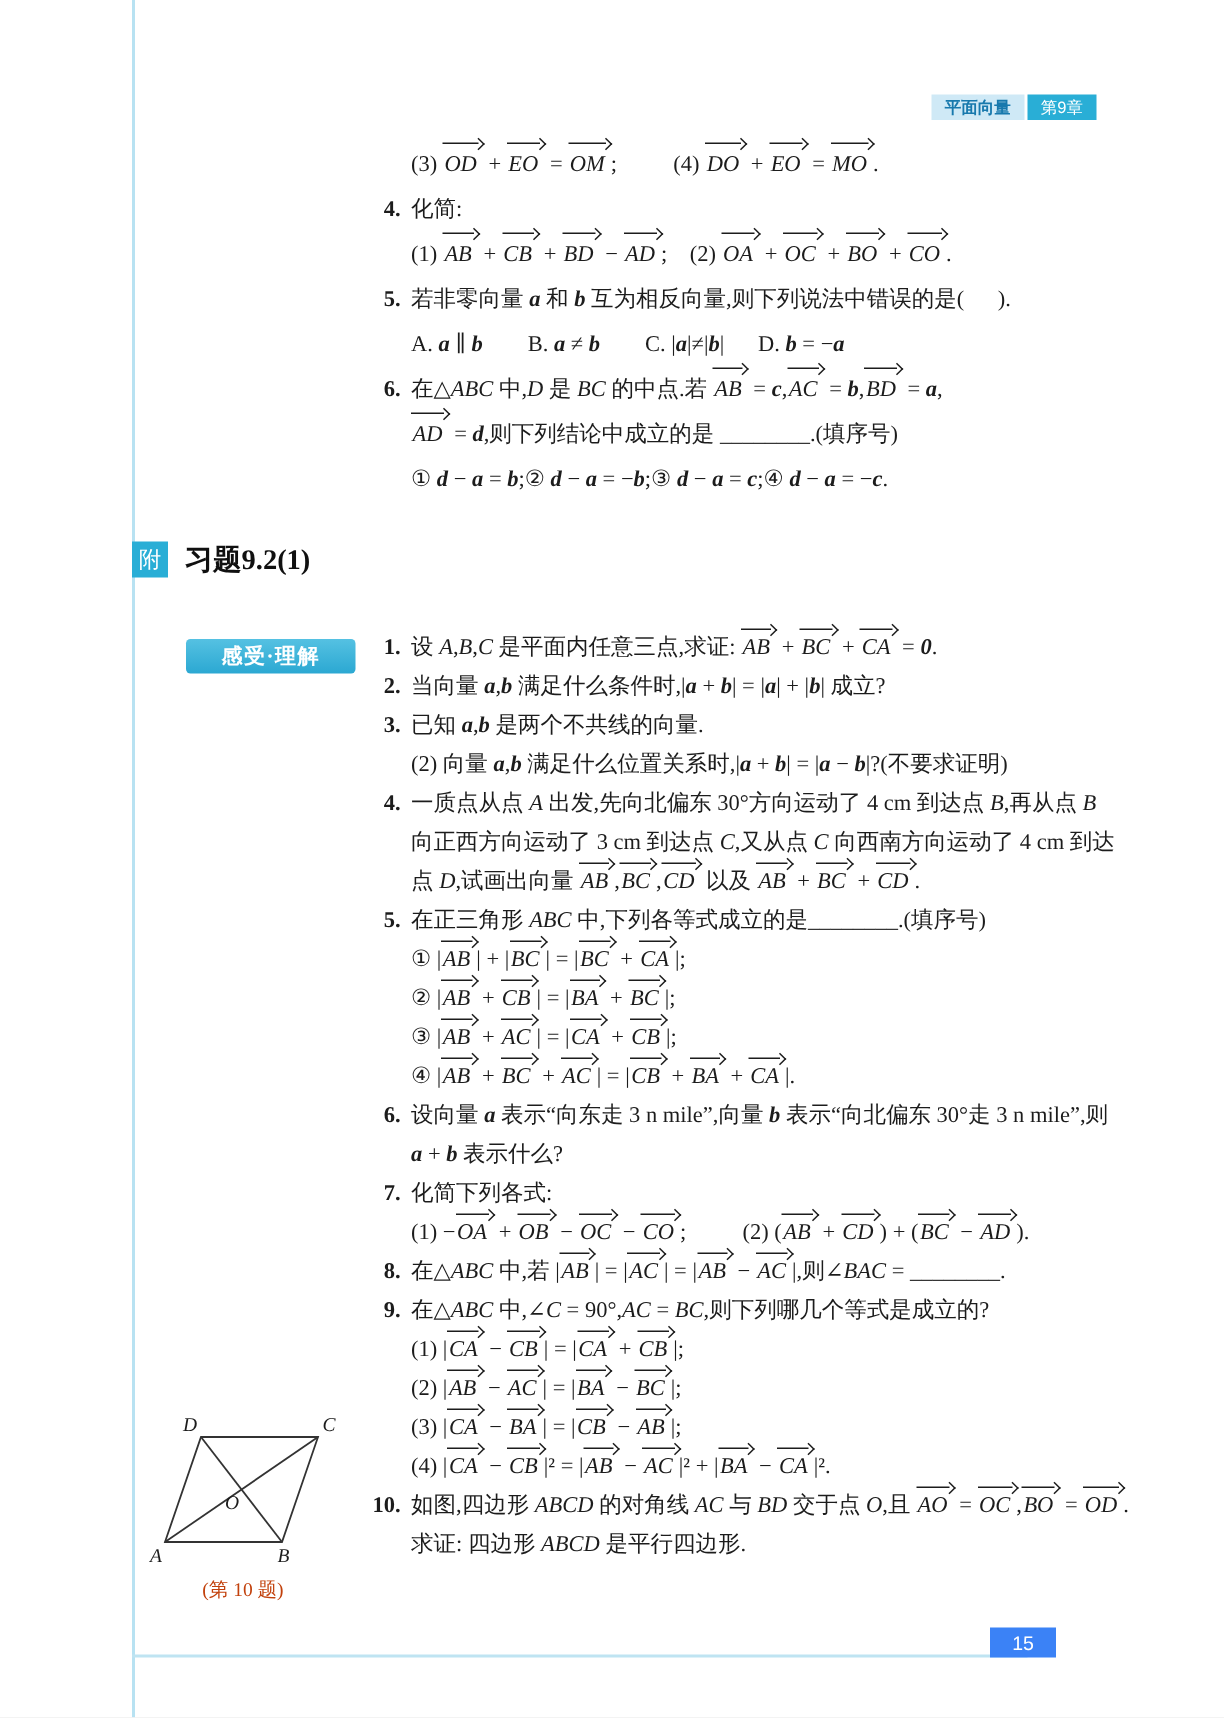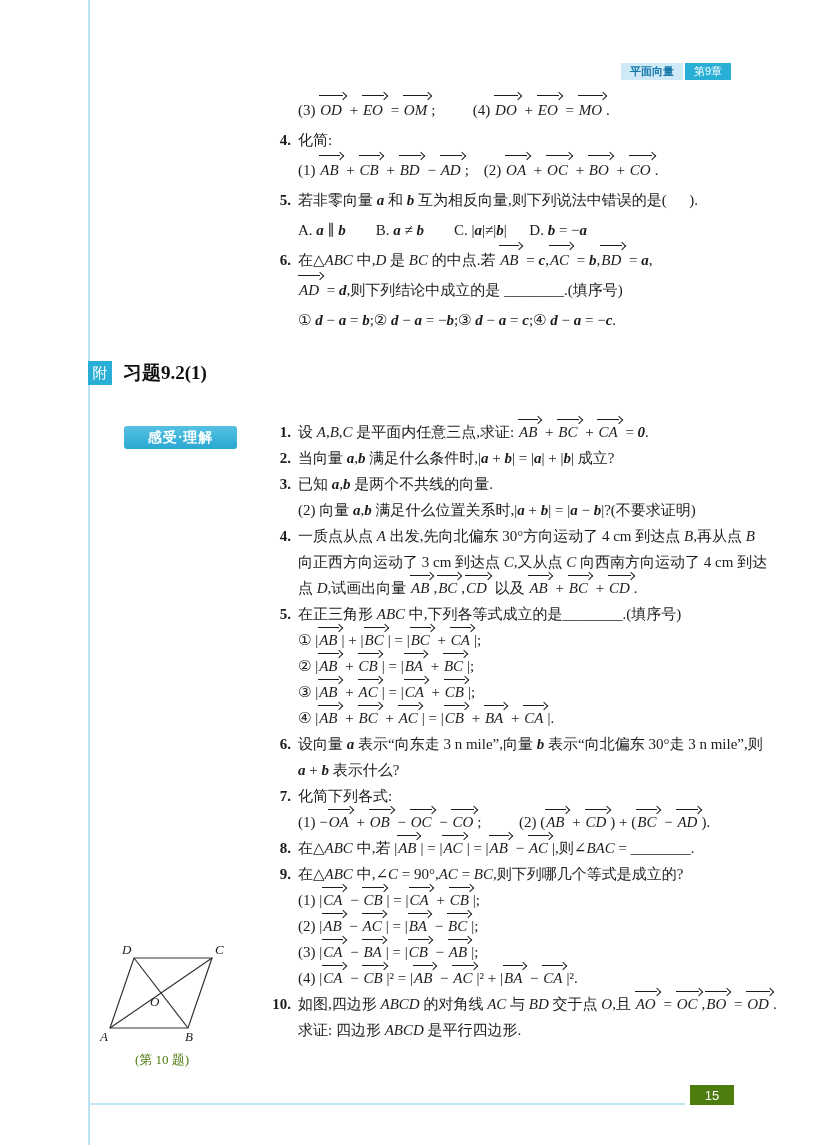--- a/index.html
+++ b/index.html
@@ -13,21 +13,21 @@
   .side-rule { position:absolute; left:88px; top:0; width:2px; height:100%; background:#b8e2f2; }
 
   
   .header-tags { position:absolute; top:63px; right:85px; display:flex; gap:2px;
     font-family:"Liberation Sans","DejaVu Sans",sans-serif; font-size:11px; }
   .tag { height:17px; display:flex; align-items:center; padding:0 9px; }
   .tag-light { background:#cfe9f6; color:#1879ad;font-weight:bold; }
   .tag-solid { background:#29aed6; color:#ffffff; }
 
   
-  .ex-col { position:absolute; left:268px; width:515px; }
+  .ex-col { position:absolute; left:244px; width:515px; }
   .top-col { top:95px; }
   .main-col { top:419px; }
   .top-col .ex-line, .top-col .ex-num { line-height:30px; }
   .main-col .ex-line, .main-col .ex-num { line-height:26px; }
   .ex-item { display:flex; }
   .ex-num { flex:0 0 30px; width:30px; text-align:right; padding-right:7px; font-weight:bold; font-size:15px; }
   .ex-body { flex:1; min-width:0; }
   .ex-line { font-size:15px; white-space:pre-wrap; }
 
   
@@ -46,28 +46,28 @@
   .sec-title { font-size:19px; font-weight:bold; color:#101010;text-align:center; }
 
   
   .label-box { position:absolute; left:124px; top:426px; width:113px; height:23px;
     background:linear-gradient(180deg,#55c1e2,#2ba8d2); color:#ffffff; font-size:14px; font-weight:bold;
     display:flex; align-items:center; justify-content:center; border-radius:3px; letter-spacing:1px; }
 
   
   .figure { position:absolute; left:92px; top:940px; width:140px; }
   .fig-caption { position:absolute; left:92px; top:1051px; width:140px; text-align:center;
-    color:#4d7c0f; font-size:13px; }
+    color:#c2410c; font-size:13px; }
   .figure text { font-style:italic; font-size:13px; fill:#1c1c1c;
     font-family:"Liberation Serif","DejaVu Serif",serif; }
 
   
   .footer-line { position:absolute; left:88px; top:1103px; width:597px; height:2px; background:#bfe4f2; }
-  .page-num { position:absolute; left:690px; top:1085px; width:44px; height:20px;
-    background:#4d7c0f; color:#ffffff; font-size:13px;
+  .page-num { position:absolute; left:660px; top:1085px; width:44px; height:20px;
+    background:#3b82f6; color:#ffffff; font-size:13px;
     font-family:"Liberation Sans","DejaVu Sans",sans-serif;
     display:flex; align-items:center; justify-content:center; }
 </style>
 </head>
 <body>
 
 <div class="page">
 
   <div class="side-rule"></div>
 

